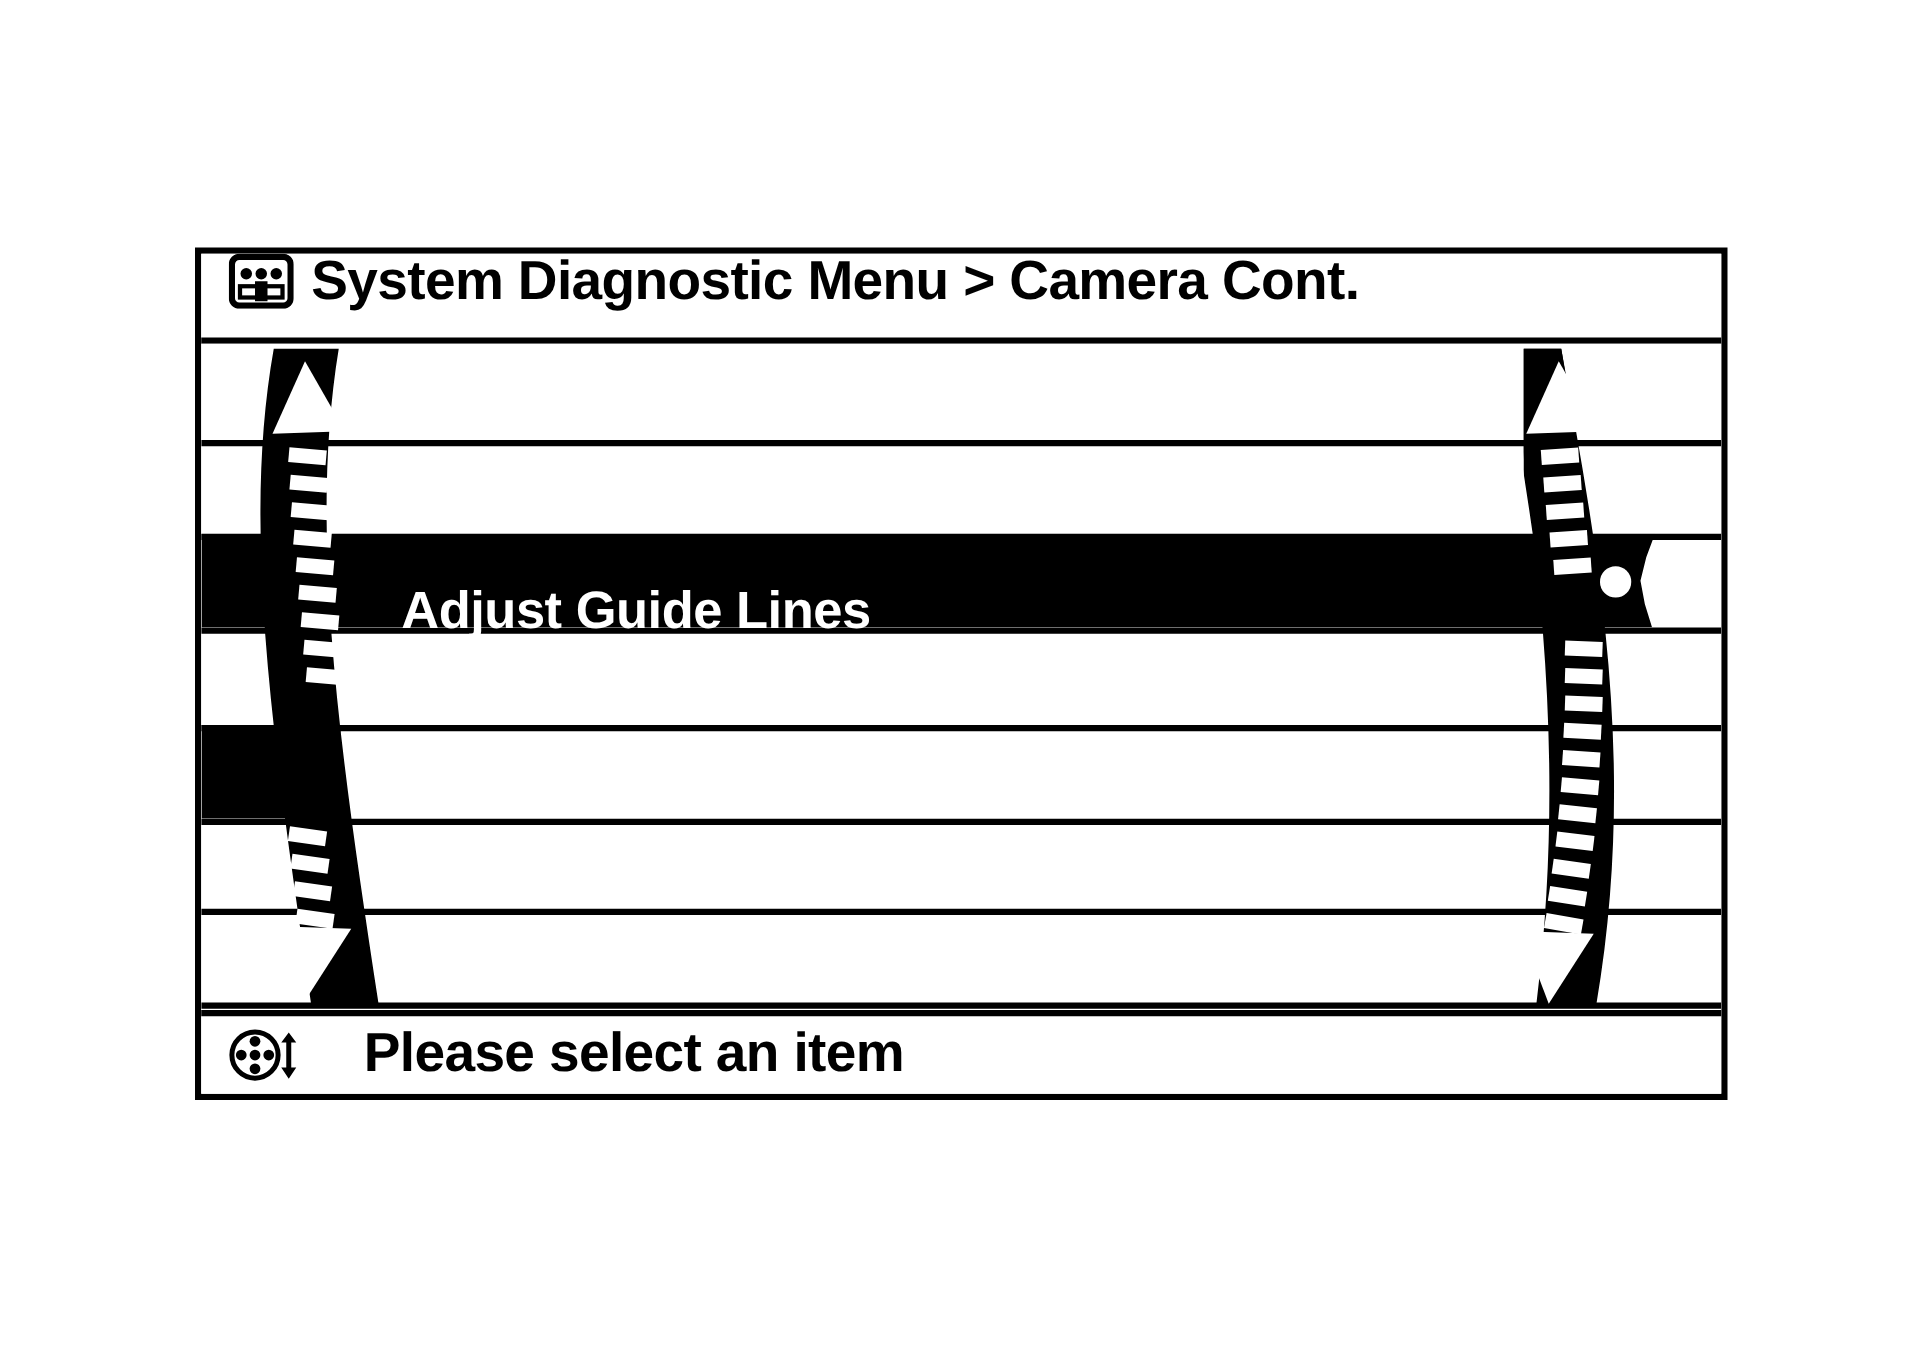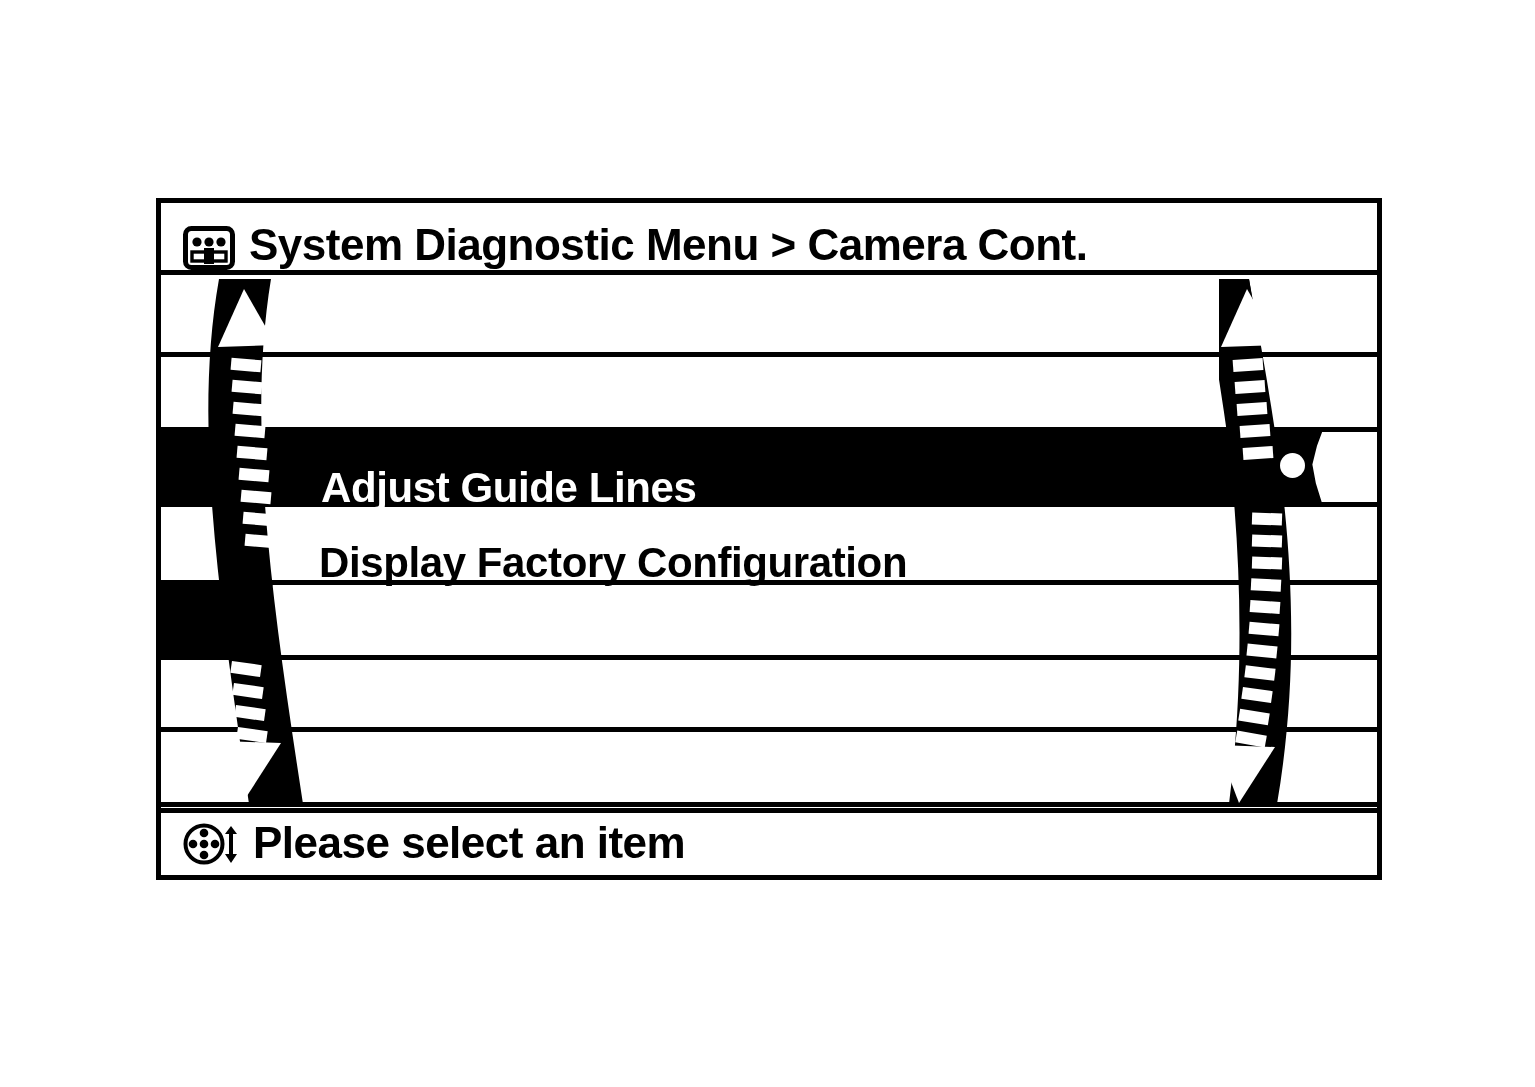--- a/index.html
+++ b/index.html
@@ -31,21 +31,21 @@
   
   #header-bar {
     position: absolute;
     left: 0;
     top: 0;
     width: 100%;
     height: 72px;
     box-sizing: border-box;
     border-bottom: 5px solid #000000;
     display: flex;
-    align-items: flex-end;
+    align-items: flex-start;
     background: #ffffff;
   }
   #header-icon-wrap {
     width: 52px;
     height: 44px;
     margin-left: 22px;
     margin-right: 14px;
     flex: 0 0 auto;
     display: block;
   }
@@ -157,20 +157,21 @@
     position: absolute;
     left: 0;
     bottom: 0;
     width: 100%;
     height: 67px;
     box-sizing: border-box;
     border-top: 5px solid #000000;
     display: flex;
     align-items: center;
     background: #ffffff;
+    gap: 38px;
   }
   #footer-icon-wrap {
     width: 58px;
     height: 44px;
     margin-left: 22px;
     margin-right: 12px;
     flex: 0 0 auto;
     display: block;
   }
   #footer-text {
@@ -212,21 +213,20 @@
     <div class="row-rule" style="top:452px;"></div>
     <div class="row-rule" style="top:527px;"></div>
 
     <div id="highlight-bar"></div>
     <div id="highlight-dot"></div>
 
     <div id="left-marker-row"></div>
     <div id="left-marker-dot"></div>
 
     <div class="menu-label" id="menu-label-0">Adjust Guide Lines</div>
-    <div class="menu-label" id="menu-label-1">Display Factory Configuration</div>
 
     <div class="scroll-rail" id="scroll-rail-left">
       <svg viewBox="0 0 140 533" width="140" height="533" aria-hidden="true">
 
         <path d="M 44 4
                  C 18 150, 44 320, 74 529
                  L 128 529
                  C 96 320, 72 150, 96 4 Z" fill="#000"></path>
 
         <g>

